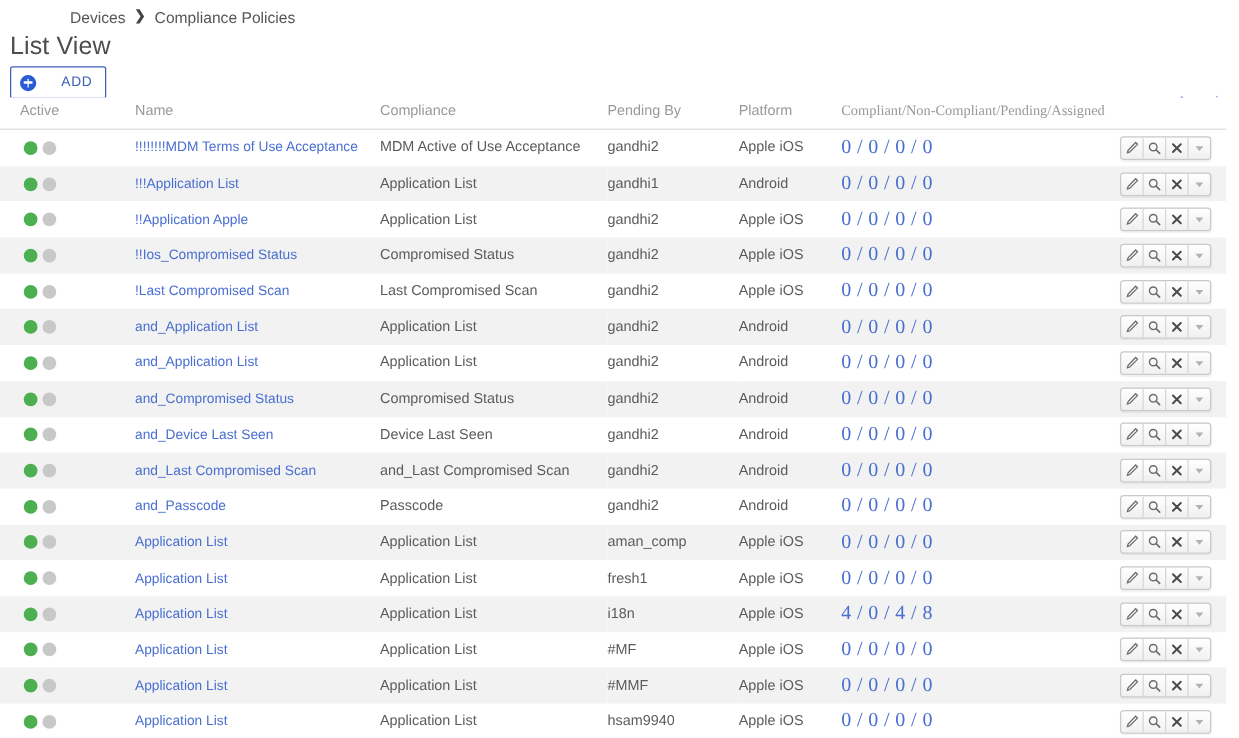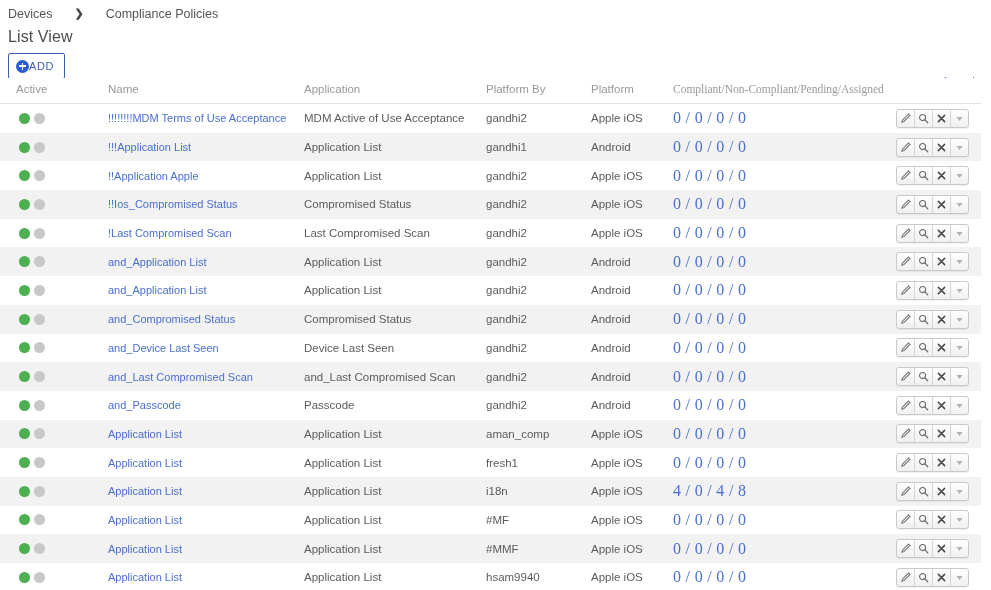--- a/index.html
+++ b/index.html
@@ -16,35 +16,36 @@
     overflow: hidden;
   }
 
   
   .breadcrumb {
     padding: 5px 0 0 8px;
     font-size: 12.5px;
     color: #565656;
     display: flex;
     align-items: center;
-    gap: 22px;
+    gap: 7px;
     height: 17px;
+    margin-left: 48px;
   }
   .breadcrumb .crumb { color: #565656; }
   .breadcrumb .sep {
     color: #444;
     font-weight: bold;
     font-size: 11px;
     line-height: 1;
   }
 
   
   .page-title {
     padding: 1px 0 0 8px;
-    font-size: 16px;
+    font-size: 20px;
     font-weight: normal;
     color: #4d4d4d;
     letter-spacing: 0.1px;
     line-height: 28px;
   }
 
   
   .toolbar {
     position: relative;
     height: 30px;
@@ -55,21 +56,21 @@
   .add-btn {
     border: 1px solid #3b5fb4;
     border-radius: 2px;
     background: #ffffff;
     color: #3b5fb4;
     font-size: 11px;
     letter-spacing: 0.6px;
     padding: 3px 10px 3px 7px;
     display: inline-flex;
     align-items: center;
-    gap: 0;
+    gap: 20px;
     cursor: pointer;
     height: 18px;
     box-sizing: content-box;
   }
   .add-btn .plus-circle {
     width: 13px; height: 13px;
     border-radius: 50%;
     background: #2a5bd7;
     color: #fff;
     display: inline-flex;
@@ -303,22 +304,22 @@
 </div>
 
 <div class="right-rail"></div>
 
 <div class="table-wrap">
   <table class="grid">
     <thead>
       <tr>
         <th class="col-active">Active</th>
         <th class="col-name">Name</th>
-        <th class="col-desc">Application</th>
-        <th class="col-managed">Platform By</th>
+        <th class="col-desc">Compliance</th>
+        <th class="col-managed">Pending By</th>
         <th class="col-platform">Platform</th>
         <th class="col-compl">Compliant/Non-Compliant/Pending/Assigned</th>
         <th class="col-actions"></th>
       </tr>
     </thead>
     <tbody id="table-body">
   <tr class="odd">
     <td class="col-active">
       <span class="dots">
         <span class="dot on"></span>

